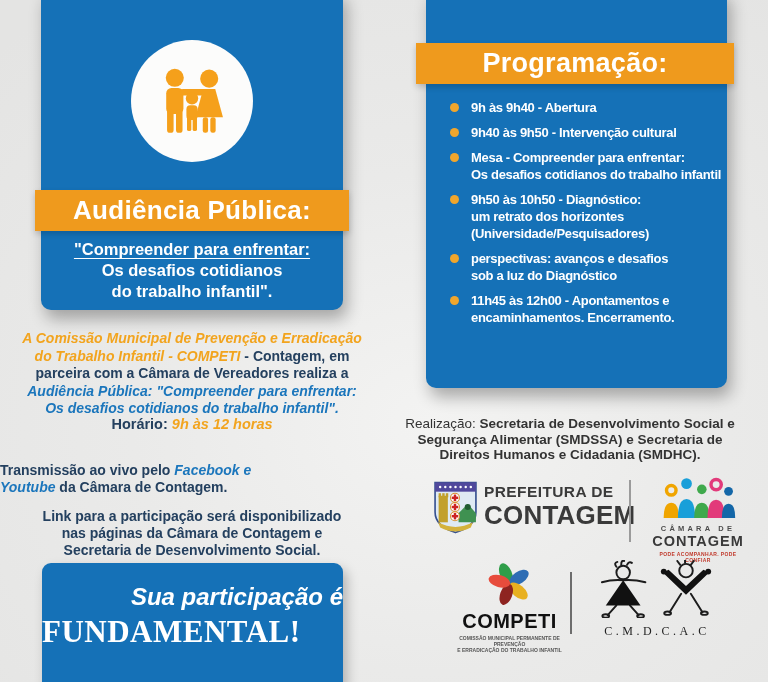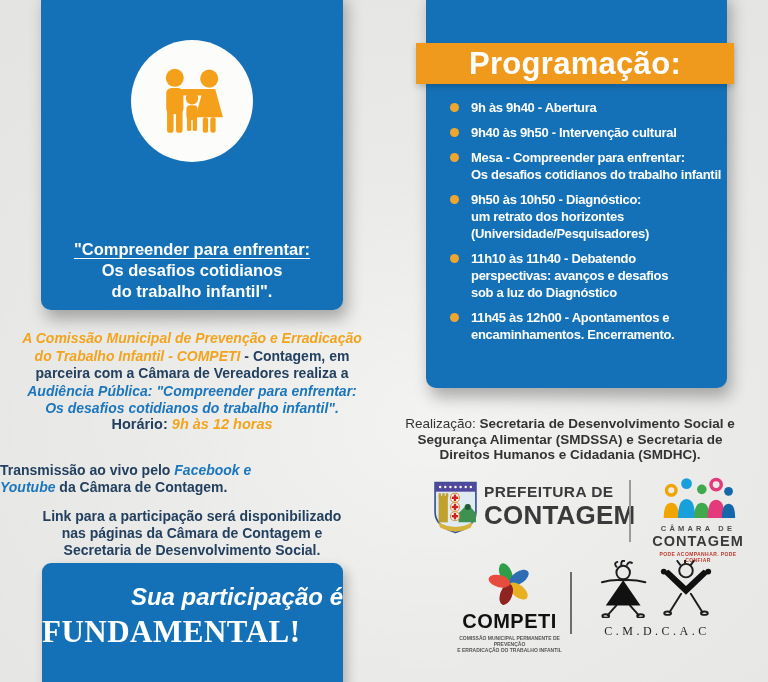--- a/index.html
+++ b/index.html
@@ -13,21 +13,21 @@
   .panel{position:absolute;background:#1571b7;border-radius:10px;}
   .hero-panel{left:41px;top:-12px;width:302px;height:322px;box-shadow:4px 9px 16px rgba(0,0,0,.30);}
   .program-panel{left:426px;top:-12px;width:301px;height:400px;box-shadow:4px 9px 16px rgba(0,0,0,.30);}
   .cta-panel{left:42px;top:563px;width:301px;height:130px;border-radius:9px;box-shadow:4px 6px 12px rgba(0,0,0,.25);}
   
   .ribbon{position:absolute;background:#ef9a1d;display:flex;align-items:center;justify-content:center;
           box-shadow:0 3px 6px rgba(0,0,0,.18);}
   .ribbon-left{left:35px;top:190px;width:314px;height:41px;}
   .ribbon-right{left:416px;top:43px;width:318px;height:41px;}
   .ribbon .rb-title{color:#ffffff;font-weight:bold;font-size:26px;letter-spacing:.3px;}
-  .ribbon-right .rb-title{font-size:31px;}
+  .ribbon-right .rb-title{font-size:27px;}
   
   .icon-circle{position:absolute;left:131px;top:40px;width:122px;height:122px;border-radius:50%;
                background:#fcfcfb;display:flex;align-items:center;justify-content:center;}
   
   .hero-quote{position:absolute;left:41px;top:239px;width:302px;text-align:center;color:#ffffff;
               font-weight:bold;font-size:16.5px;line-height:21px;}
   .hero-quote .u{text-decoration:underline;text-underline-offset:3px;}
   
   .intro{position:absolute;left:0;top:330px;width:384px;text-align:center;font-size:14px;
          font-weight:bold;line-height:17.5px;}
@@ -98,20 +98,23 @@
         <rect x="44.2" y="68" width="5" height="17" rx="2.2"></rect>
         <rect x="50.8" y="68" width="5" height="17" rx="2.2"></rect>
         <circle cx="70" cy="24" r="10.5"></circle>
         <polygon points="63,36 77,36 86,69 54,69"></polygon>
         <rect x="62.5" y="69" width="6.2" height="18" rx="2.6"></rect>
         <rect x="71.3" y="69" width="6.2" height="18" rx="2.6"></rect>
       </g>
     </svg>
   </div>
 
+  <div class="ribbon ribbon-left">
+    <span class="rb-title">Audiência Pública:</span>
+  </div>
 
   <div class="hero-quote">
     <div class="u">"Compreender para enfrentar:</div>
     <div>Os desafios cotidianos</div>
     <div>do trabalho infantil".</div>
   </div>
 
   <div class="intro">
     <div><span class="t-orange">A Comissão Municipal de Prevenção e Erradicação</span></div>
     <div>
@@ -170,21 +173,20 @@
       <span class="ln">Os desafios cotidianos do trabalho infantil</span>
     </li>
     <li>
       <span class="bullet"></span>
       <span class="ln">9h50 às 10h50 - Diagnóstico:</span>
       <span class="ln">um retrato dos horizontes</span>
       <span class="ln">(Universidade/Pesquisadores)</span>
     </li>
     <li>
       <span class="bullet"></span>
-      <span class="ln">11h10 às 11h40 -  Debatendo</span>
       <span class="ln">perspectivas: avanços e desafios</span>
       <span class="ln">sob a luz do Diagnóstico</span>
     </li>
     <li>
       <span class="bullet"></span>
       <span class="ln">11h45  às 12h00 - Apontamentos e</span>
       <span class="ln">encaminhamentos. Encerramento.</span>
     </li>
   </ul>
 

